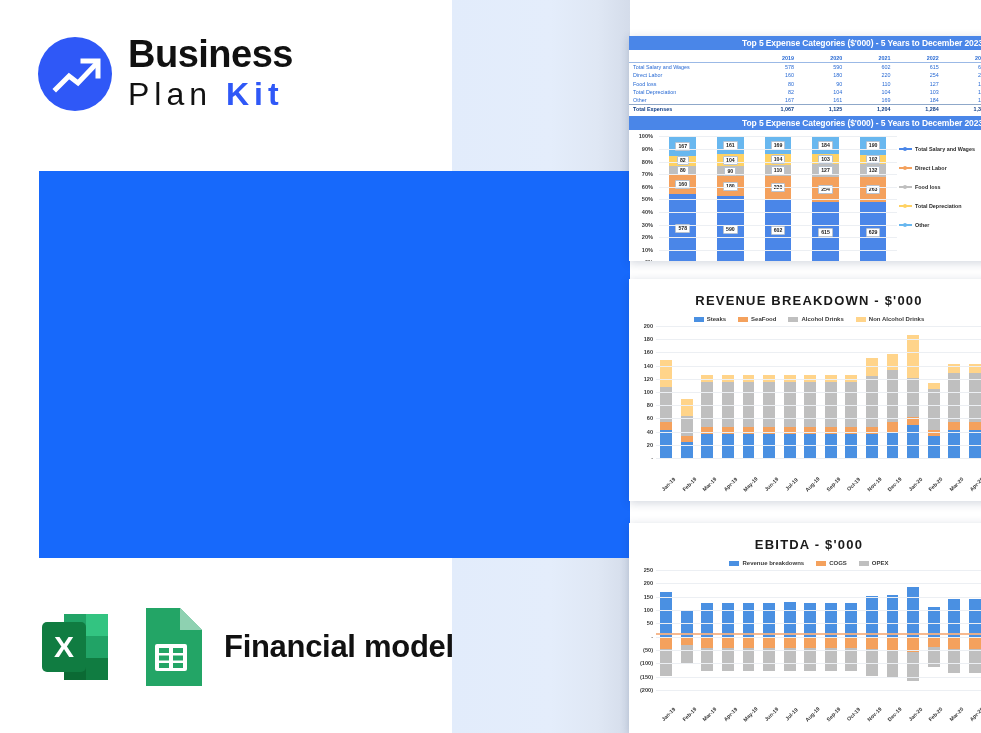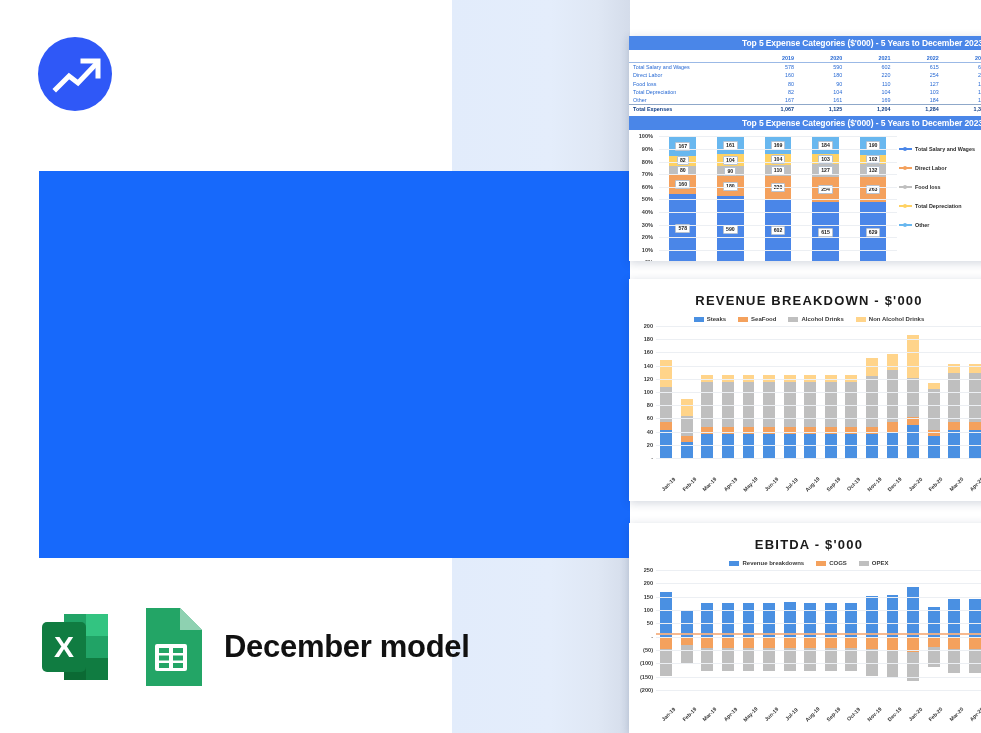--- a/index.html
+++ b/index.html
@@ -132,20 +132,24 @@
 
   <div class="band-lightblue"></div>
 
   <div class="logo-wrap">
     <div class="logo-mark">
       <svg viewBox="0 0 78 78" width="78" height="78">
         <circle cx="39" cy="39" r="37" fill="#2f58f7"></circle>
         <path d="M20 54 L33 41 L42 48 L60 29" stroke="#ffffff" stroke-width="5" fill="none" stroke-linecap="square" stroke-linejoin="miter"></path>
         <path d="M47 26 L62 26 L62 41" stroke="#ffffff" stroke-width="5" fill="none" stroke-linecap="square" stroke-linejoin="miter"></path>
       </svg>
+    </div>
+    <div class="logo-text">
+      <div class="logo-line1">Business</div>
+      <div class="logo-line2"><span>Plan</span> <span class="kit">Kit</span></div>
     </div>
   </div>
 
   <div class="hero-blue"></div>
 
   <div class="footer-row">
     <div class="icon-excel">
       <svg viewBox="0 0 74 74" width="74" height="74">
         <rect x="26" y="4" width="44" height="22" fill="#21a366"></rect>
         <rect x="26" y="26" width="44" height="22" fill="#107c41"></rect>
@@ -163,21 +167,21 @@
         <path d="M40 0 L62 22 H40 Z" fill="#8ed1b1"></path>
         <rect x="15" y="36" width="32" height="27" rx="2" fill="#ffffff"></rect>
         <rect x="19" y="40" width="10" height="5" fill="#23a566"></rect>
         <rect x="33" y="40" width="10" height="5" fill="#23a566"></rect>
         <rect x="19" y="47.5" width="10" height="5" fill="#23a566"></rect>
         <rect x="33" y="47.5" width="10" height="5" fill="#23a566"></rect>
         <rect x="19" y="55" width="10" height="5" fill="#23a566"></rect>
         <rect x="33" y="55" width="10" height="5" fill="#23a566"></rect>
       </svg>
     </div>
-    <div class="footer-label">December model</div>
+    <div class="footer-label">Financial model</div>
   </div>
 
   <div class="card" id="card-expense">
     <div class="xl-banner">Top 5 Expense Categories ($'000) - 5 Years to December 2023</div>
     <div style="height:4px"></div>
     <table class="xl-table">
       <tbody id="expense-tbody">
           <tr class="hdr">
             <td class="lbl"></td>
             <td class="num">2019</td>

